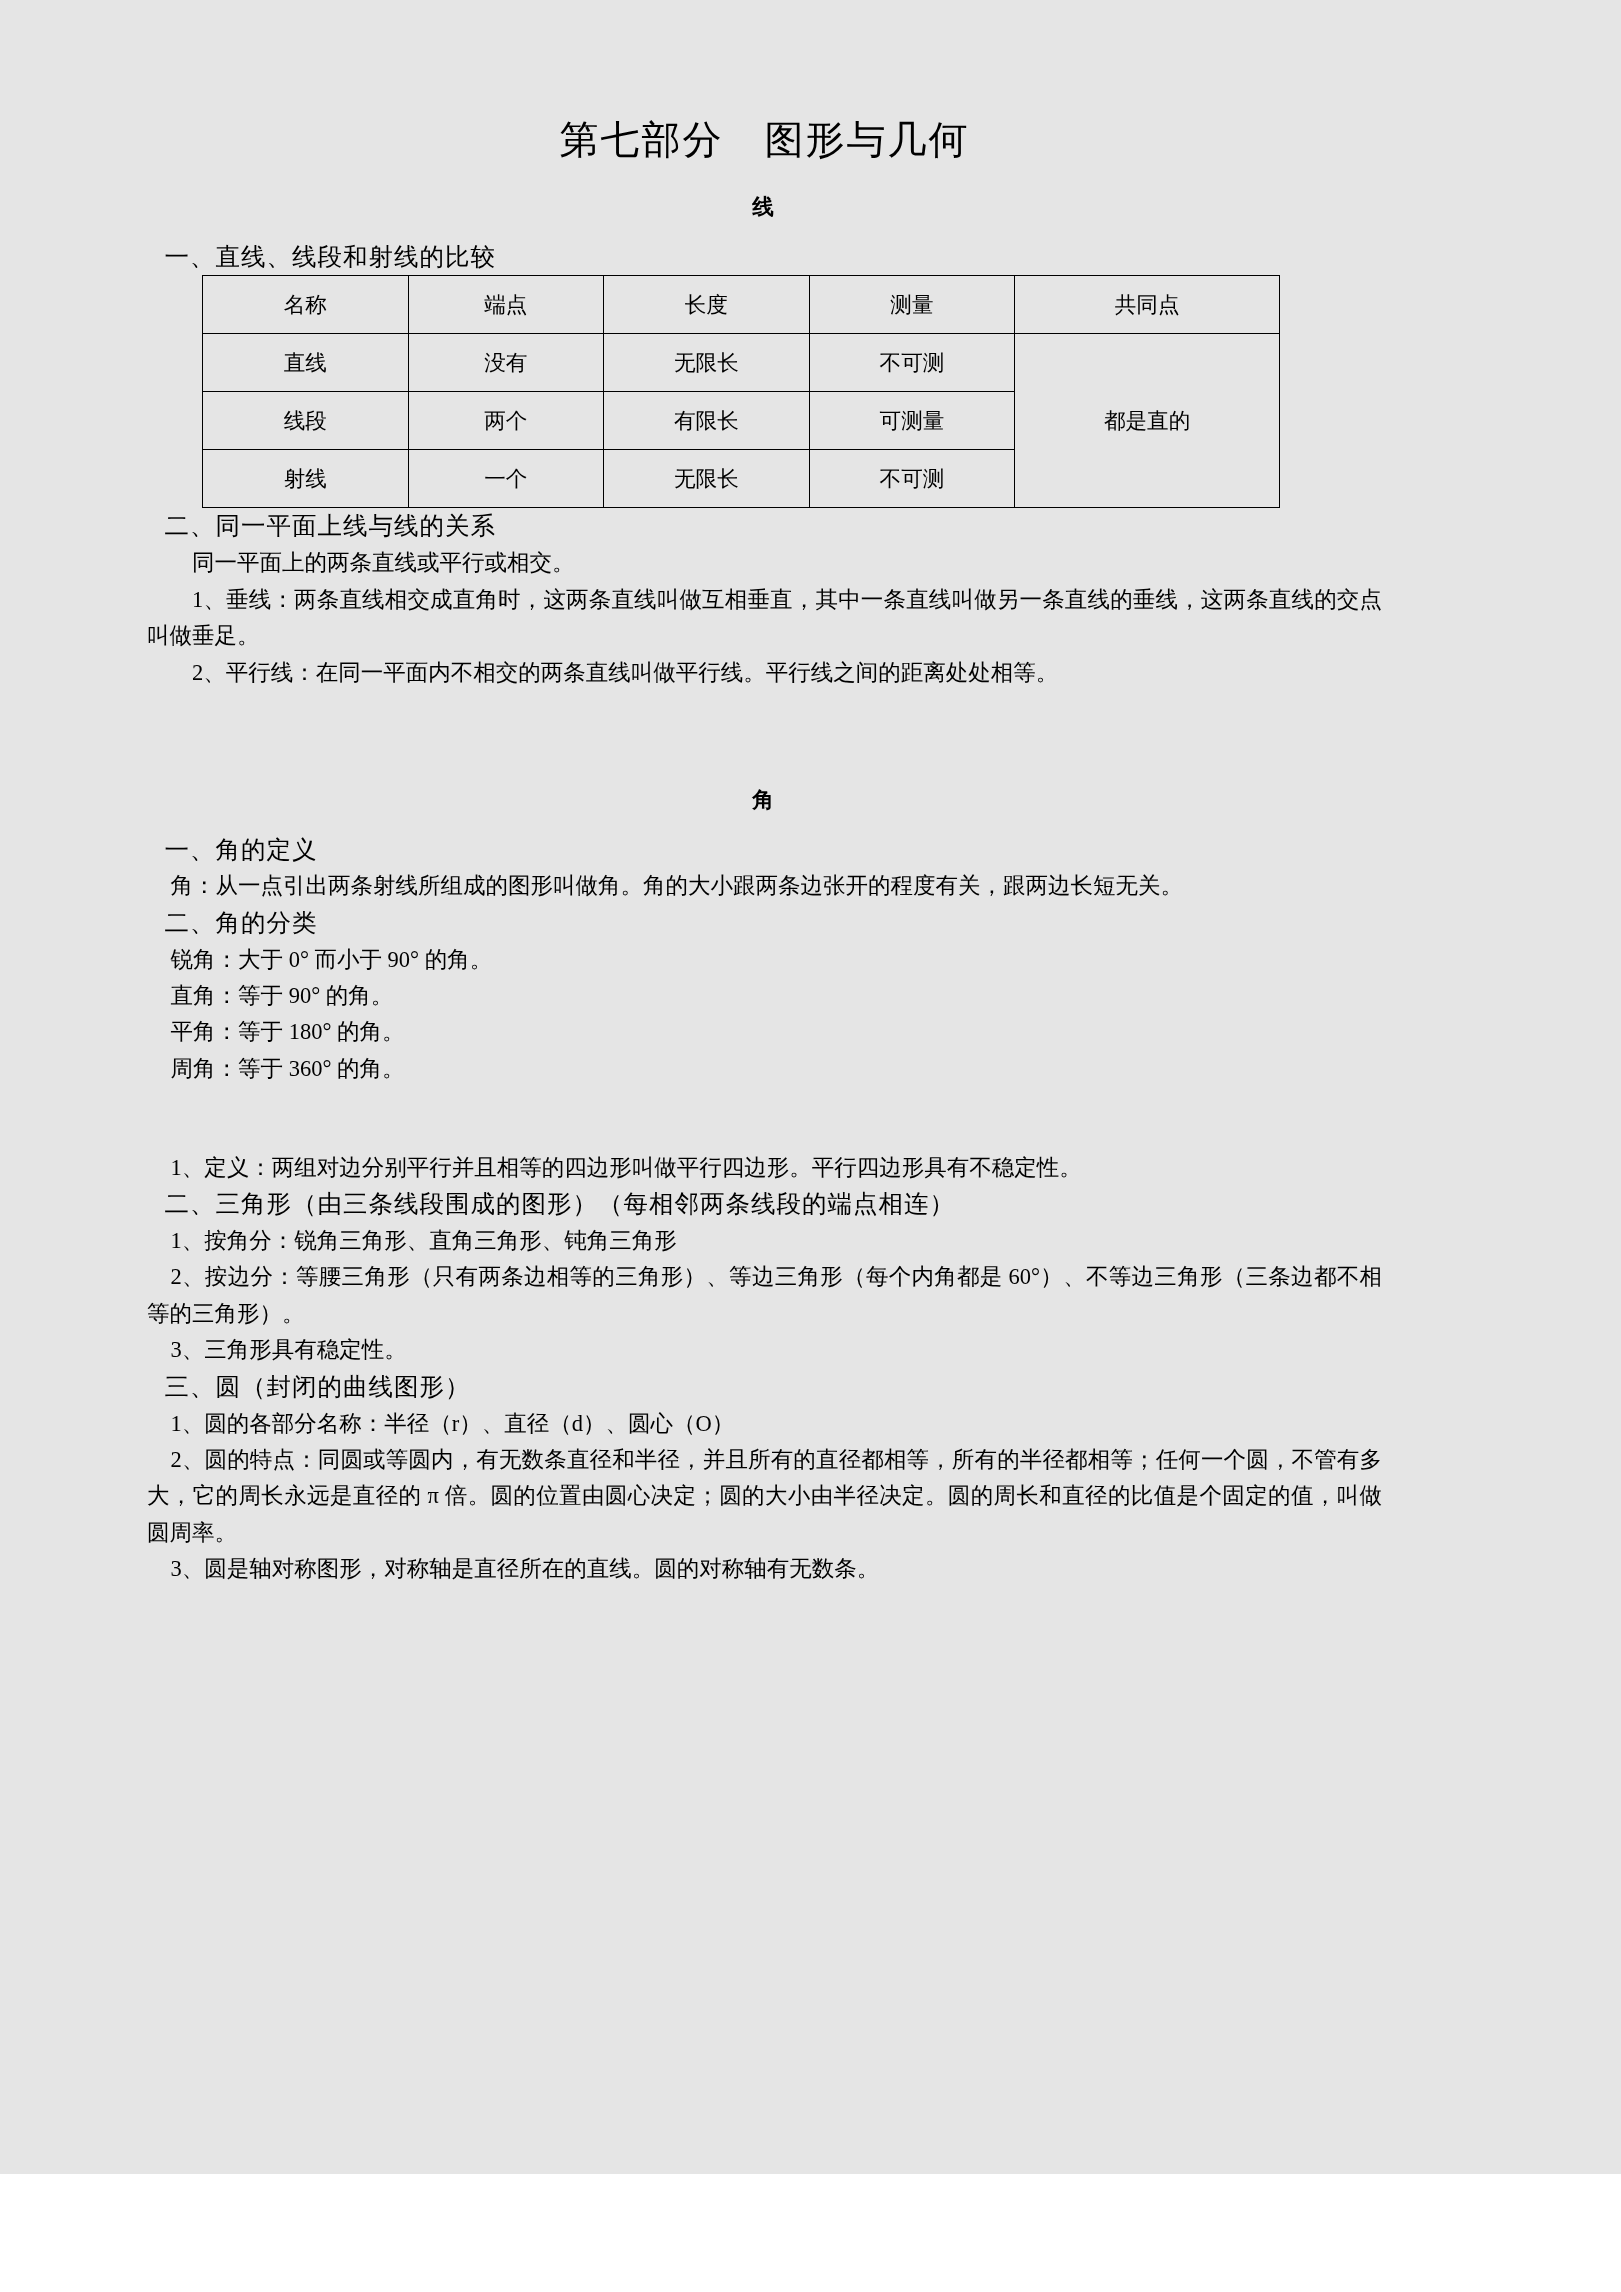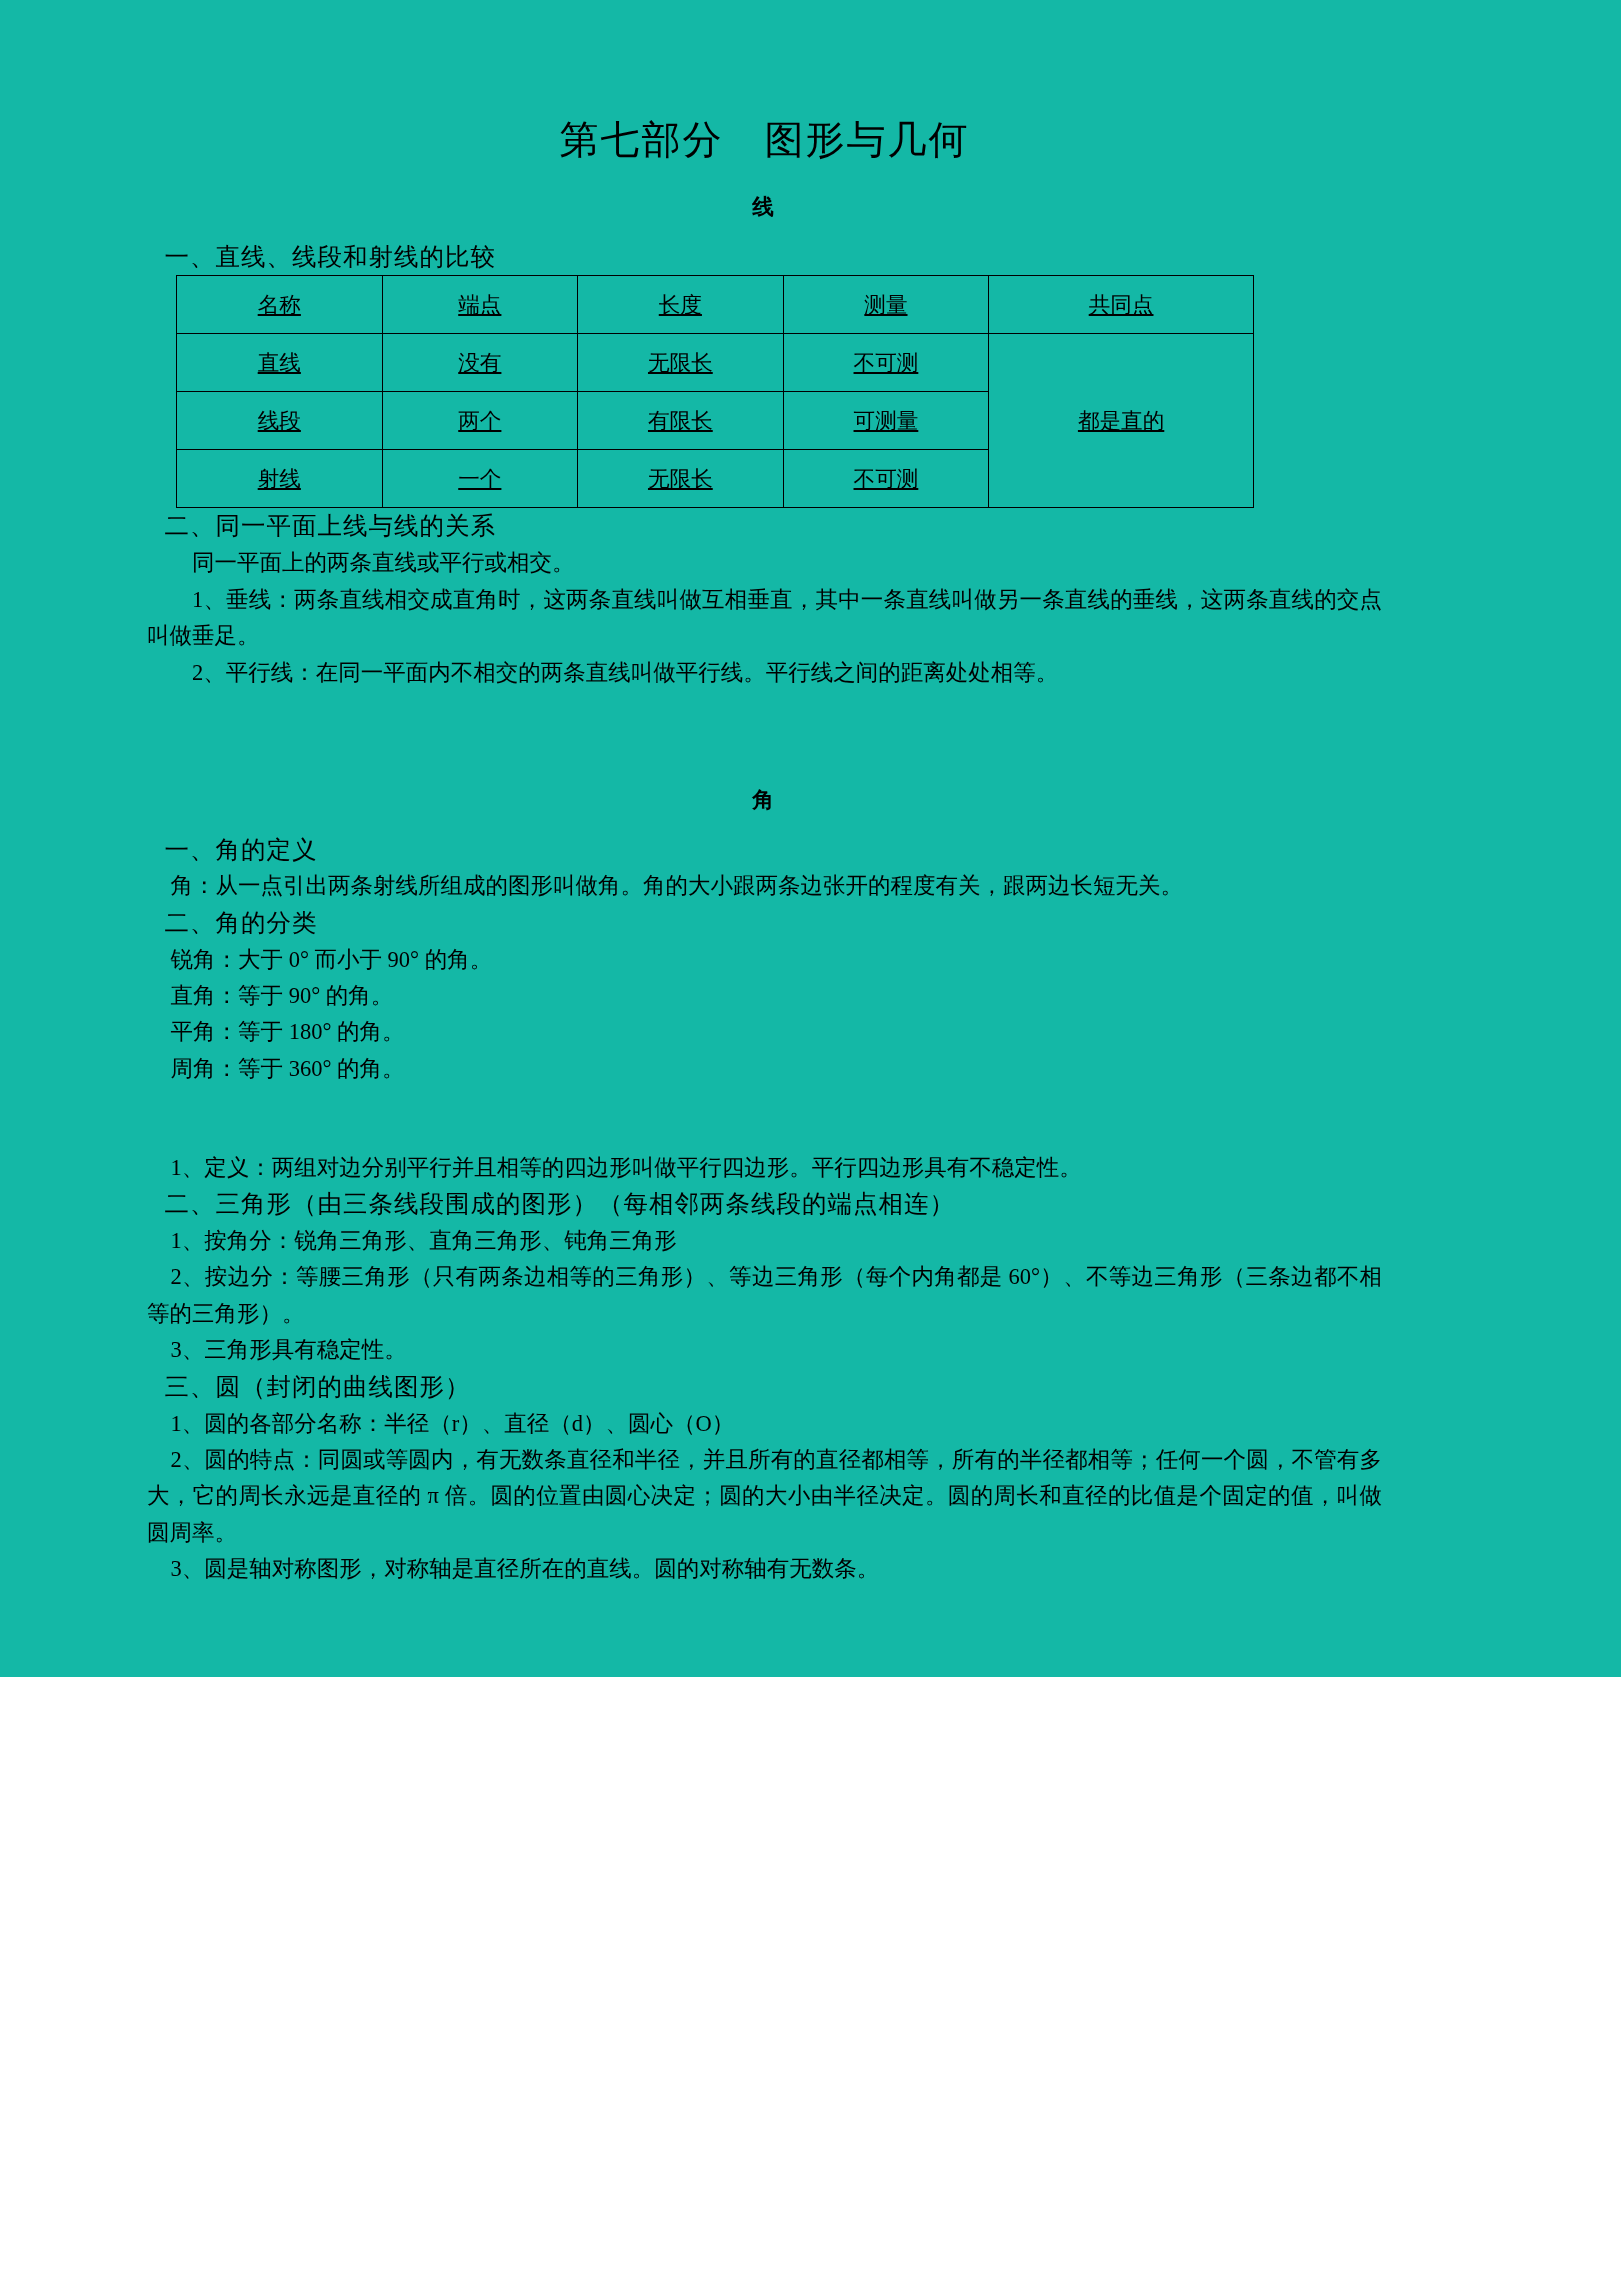--- a/index.html
+++ b/index.html
@@ -7,22 +7,22 @@
     padding: 0;
     background: #ffffff;
   }
   body {
     font-family: "Liberation Serif", "DejaVu Serif", serif;
     color: #000000;
   }
   #page {
     position: relative;
     width: 1621px;
-    height: 1677px;
-    background: #14b8a6;
+    height: 2174px;
+    background: #e5e5e5;
     overflow: hidden;
     box-sizing: border-box;
   }
   
   .content {
     position: absolute;
     left: 147px;
     top: 0;
     width: 1235px;
   }
@@ -63,23 +63,22 @@
     text-align: justify;
     text-justify: inter-ideograph;
   }
   .para.ind { text-indent: 45px; }
   .para.ind-sm { text-indent: 23.5px; }
 
   
   table.cmp {
     border-collapse: collapse;
     width: 1078px;
-    margin-left: 29px;
+    margin-left: 55px;
     table-layout: fixed;
-    text-decoration: underline;
   }
   table.cmp td {
     border: 1px solid #000;
     text-align: center;
     vertical-align: middle;
     font-size: 21.6px;
     height: 57px;
     padding: 0 3.9px;
   }
   table.cmp td.c1 { width: 196px; }

